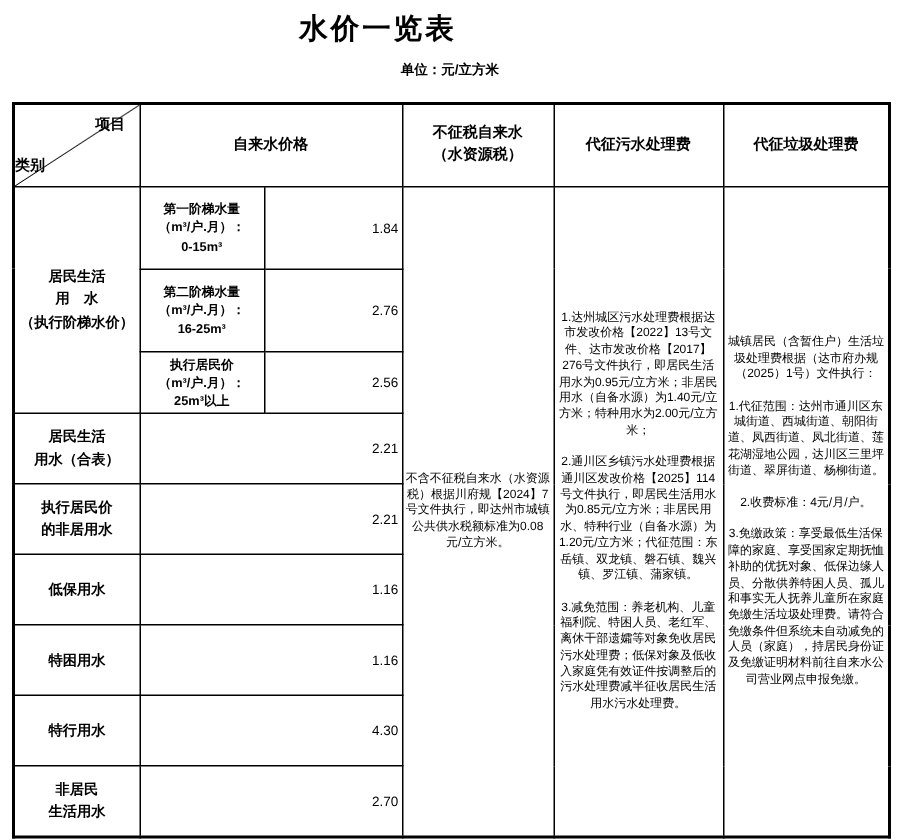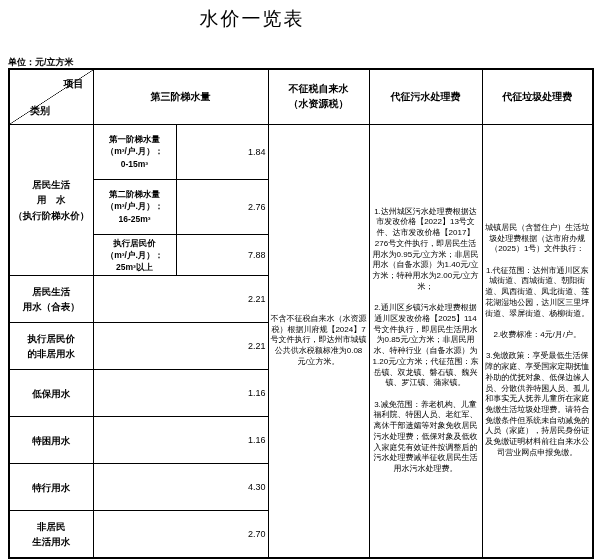--- a/index.html
+++ b/index.html
@@ -1,34 +1,34 @@
 <!DOCTYPE html>
 <html><head>
 <meta charset="utf-8">
 <style>
   html,body{margin:0;padding:0;background:#fff;width:600px;height:560px;overflow:hidden;
     font-family:"Liberation Sans","DejaVu Sans",sans-serif;color:#000;}
   .title{position:absolute;top:6px;left:0;width:504px;text-align:center;
-    font-size:19px;font-weight:normal;letter-spacing:2px;}
-  .unit{position:absolute;top:56px;left:8px;width:584px;text-align:left;
+    font-size:19px;font-weight:bold;letter-spacing:2px;}
+  .unit{position:absolute;top:40px;left:8px;width:584px;text-align:center;
     font-size:9px;font-weight:bold;}
   table{position:absolute;top:68px;left:8px;width:584px;table-layout:fixed;
     border-collapse:collapse;border:2px solid #000;}
   td{border:1px solid #000;vertical-align:middle;text-align:center;padding:2px;
     overflow:hidden;}
   .pre{white-space:pre-line;}
   .hdr td{font-size:10px;font-weight:bold;line-height:1.45;}
   .lbl{font-size:9.5px;font-weight:bold;line-height:1.6;}
   .tier{font-size:8.5px;font-weight:bold;line-height:1.45;}
   .price{font-size:9px;text-align:right;}
   .note{font-size:8px;line-height:1.34;text-align:center;padding:3px 2px;}
   .corner{position:relative;
     background:linear-gradient(to bottom right,transparent calc(50% - 0.6px),#000 50%,transparent calc(50% + 0.6px));}
   .c-tr{position:absolute;top:7px;right:9px;font-size:10px;font-weight:bold;}
-  .c-bl{position:absolute;bottom:5px;left:20px;font-size:10px;font-weight:bold;}
+  .c-bl{position:absolute;bottom:5px;left:0;font-size:10px;font-weight:bold;}
   .h55{height:55px;}.h40{height:40px;}.h47{height:47px;}
 </style>
 </head>
 <body>
 
 <div class="title">水价一览表</div>
 <div class="unit">单位：元/立方米</div>
 
 <table>
   <colgroup>
@@ -39,21 +39,21 @@
       <col style="width:113px">
       <col style="width:111px">
   </colgroup>
 
   <tbody>
       <tr class="hdr h55">
     <td class="corner">
       <span class="c-tr">项目</span>
       <span class="c-bl">类别</span>
     </td>
-    <td colspan="2">第三阶梯水量</td>
+    <td colspan="2">自来水价格</td>
     <td class="pre">不征税自来水
 （水资源税）</td>
     <td>代征污水处理费</td>
     <td>代征垃圾处理费</td>
   </tr>
 
   <tr class="h55">
     <td rowspan="3" class="lbl pre">居民生活
 用　水
 （执行阶梯水价）</td>
@@ -80,21 +80,21 @@
     <td class="tier pre">第二阶梯水量
 （m³/户.月）：
 16-25m³</td>
     <td class="price">2.76</td>
   </tr>
 
   <tr class="h40">
     <td class="tier pre">执行居民价
 （m³/户.月）：
 25m³以上</td>
-    <td class="price">7.88</td>
+    <td class="price">2.56</td>
   </tr>
 
   <tr class="h47">
     <td class="lbl pre">居民生活
 用水（合表）</td>
     <td colspan="2" class="price">2.21</td>
   </tr>
 
   <tr class="h47">
     <td class="lbl pre">执行居民价

